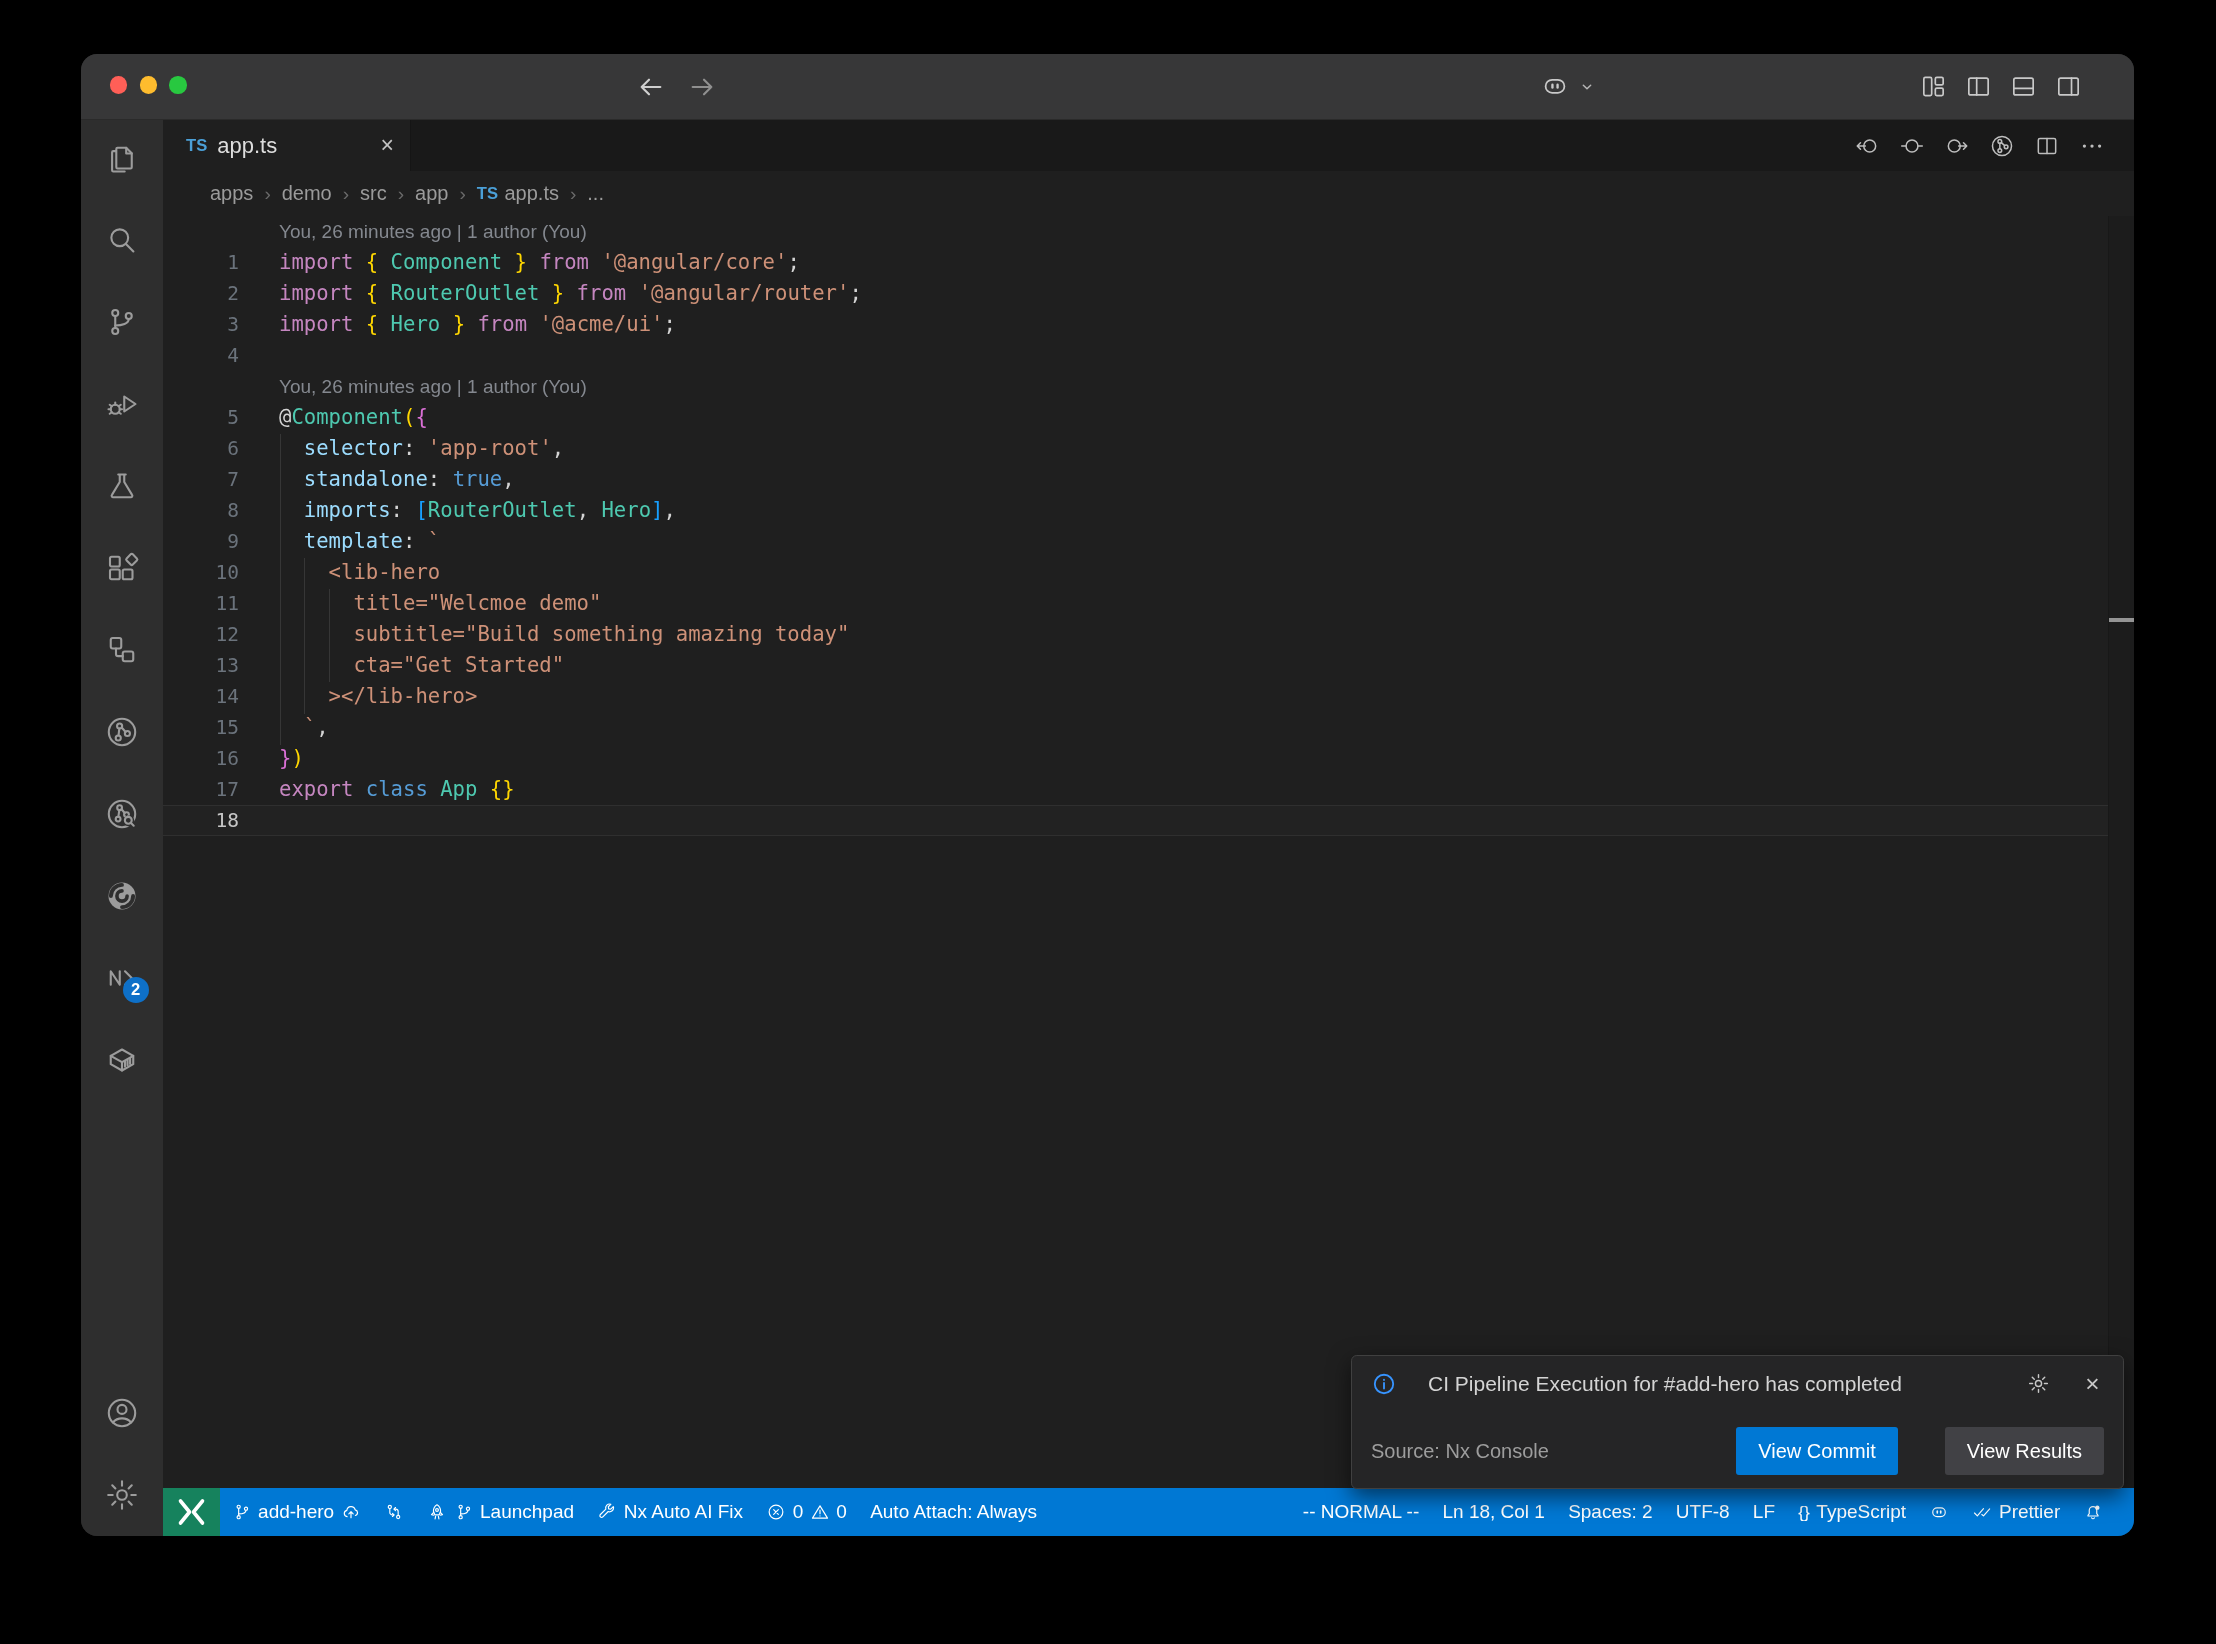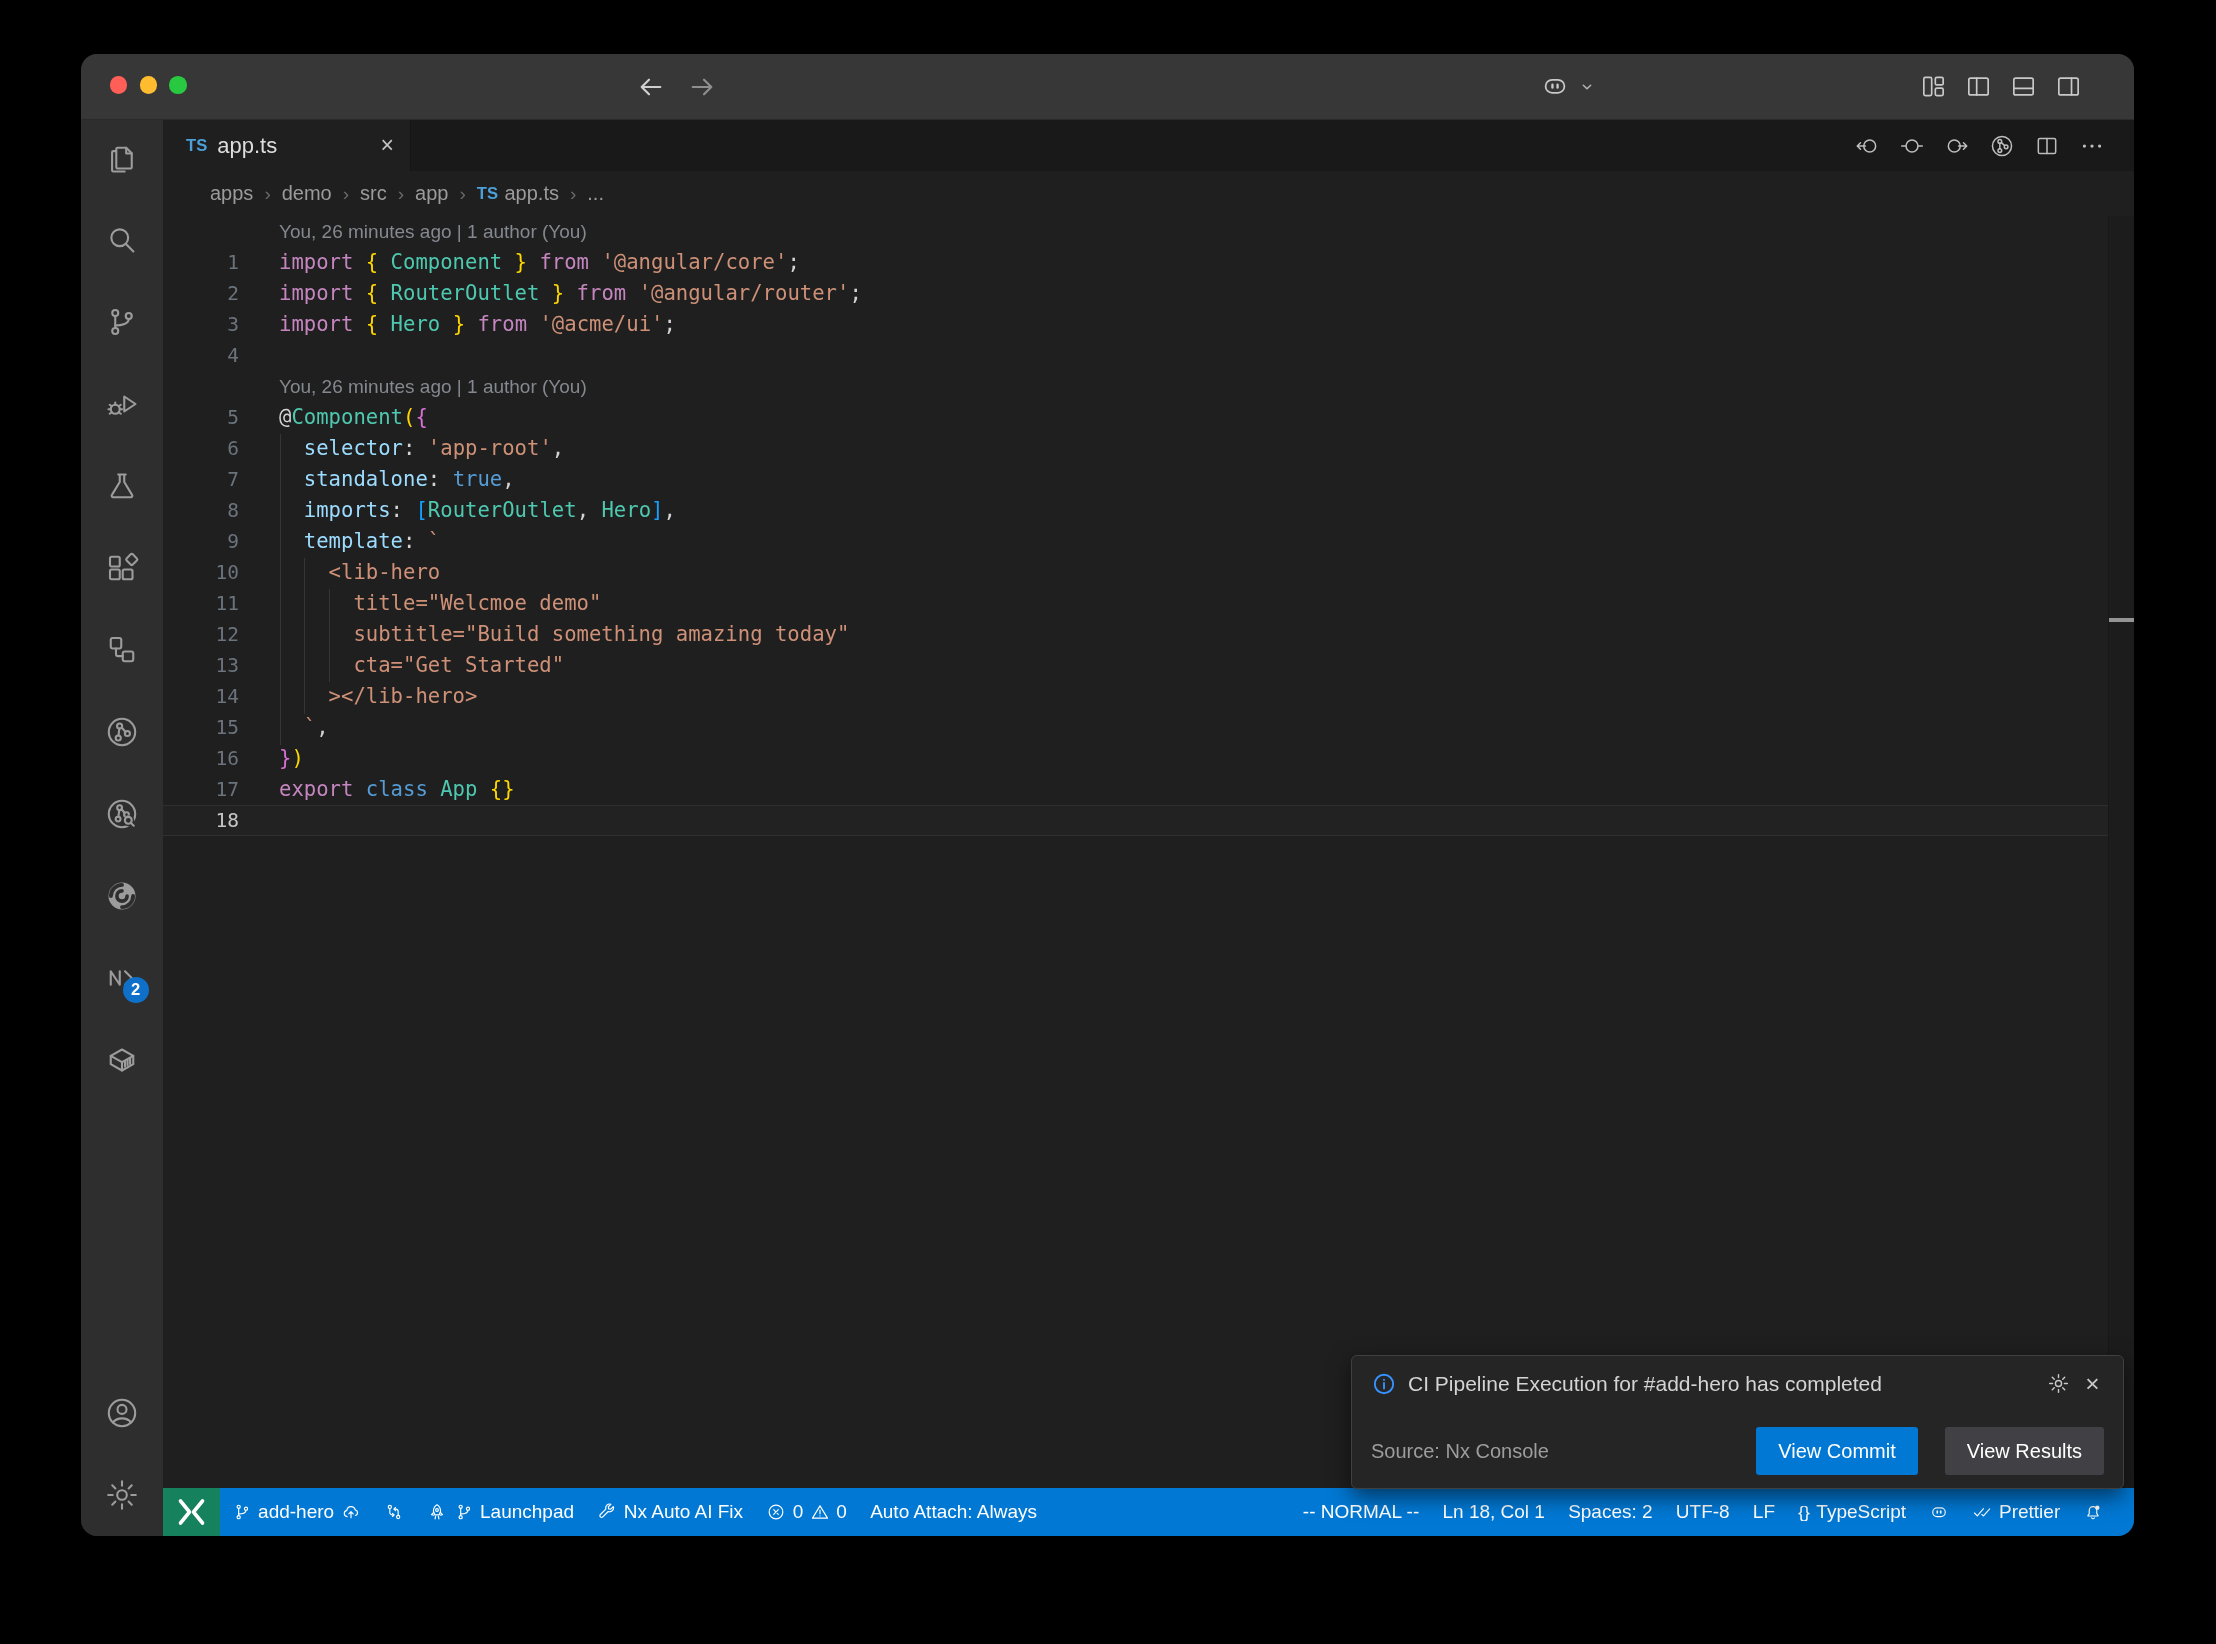--- a/index.html
+++ b/index.html
@@ -67,21 +67,21 @@
   .remote-box svg{width:22px;height:22px;}
   .sb-items{display:flex;align-items:center;}
   .sb-items.right{margin-left:auto;padding-right:19px;}
   .sb-item{display:flex;align-items:center;gap:6.5px;padding:0 11.6px;height:100%;}
   .sb-item svg{width:20px;height:20px;}
   .sb-braces{font-size:17.4px;}
   
   .toast{position:absolute;left:1270px;top:1301px;width:773px;height:134px;background:#252526;
          border:0.7px solid #404040;border-radius:5.8px;box-shadow:0 7.2px 22px rgba(0,0,0,.55);
          display:flex;flex-direction:column;justify-content:space-between;padding:14.5px 19px 13px 19px;box-sizing:border-box;}
-  .toast-row{display:flex;align-items:center;gap:11px;}
+  .toast-row{display:flex;align-items:center;gap:31px;}
   .toast-title{color:#d4d4d4;font-size:21px;flex:1;}
   .toast-info{width:26px;height:26px;color:#3794FF;flex:0 0 26px;}
   .toast-gear,.toast-x{width:23px;height:23px;color:#c8c8c8;}
   .toast-x{font-size:24.6px;line-height:23px;text-align:center;}
   .toast-src{color:#9d9d9d;font-size:20px;flex:1;}
   .btn{height:48px;border-radius:2.9px;display:flex;align-items:center;padding:0 22px;font-size:20px;color:#fff;}
   .btn.primary{background:#0078d4;}
   .btn.secondary{background:#414145;margin-left:16px;}
   .ico svg,.ab-icon svg,.sb-item svg,.toast-info svg,.toast-gear svg,.nav-arrow svg,
   .tb-copilot svg,.tb-chev svg,.remote-box svg{display:block;width:100%;height:100%;}

